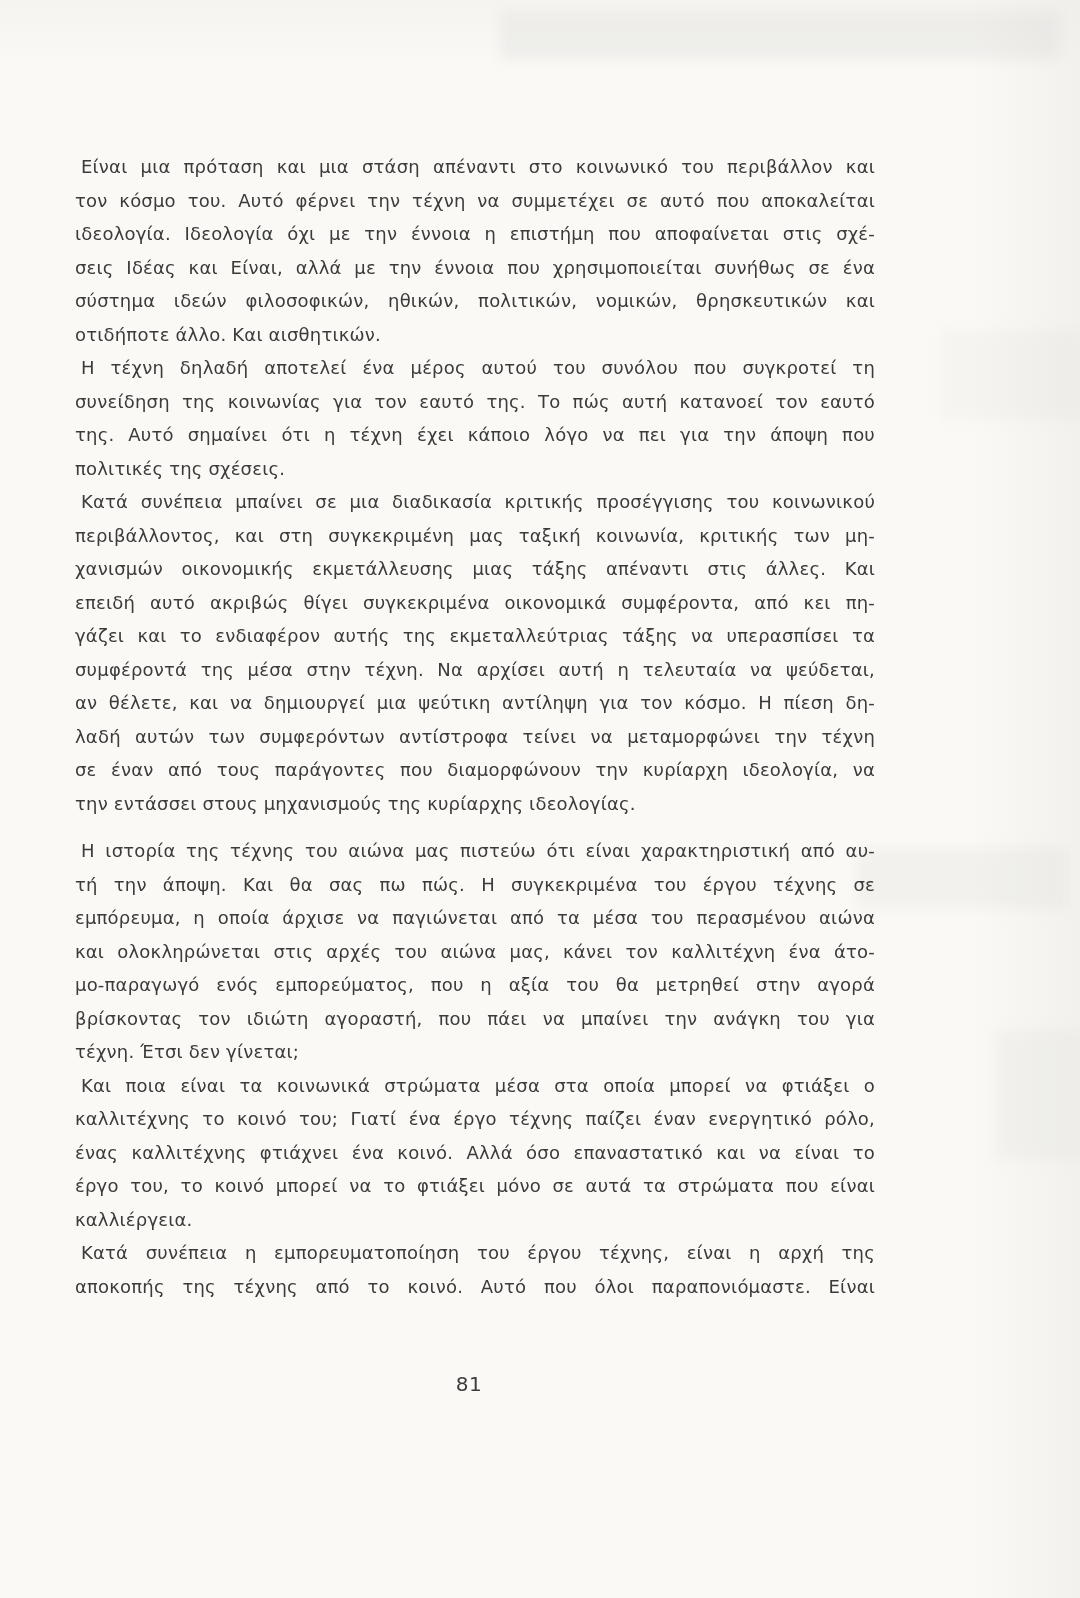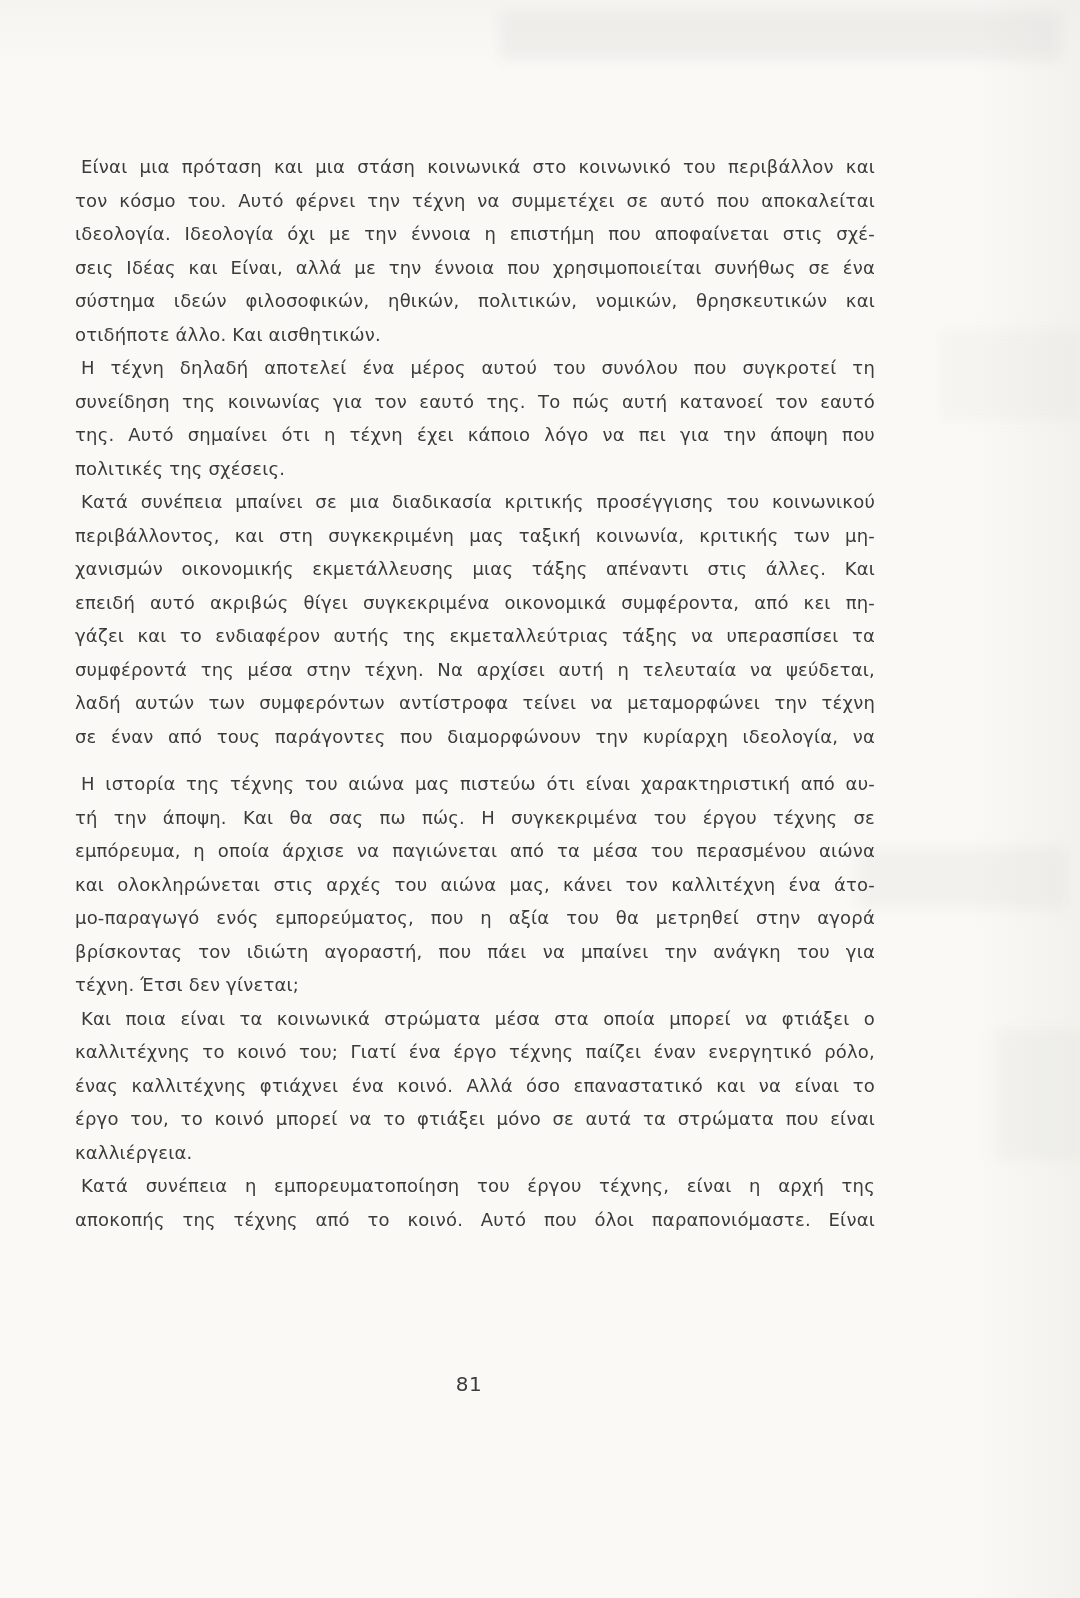--- a/index.html
+++ b/index.html
@@ -65,42 +65,44 @@
 <body>
 
 <div class="page">
   <div class="artifact a1"></div>
   <div class="artifact a2"></div>
   <div class="artifact a3"></div>
   <div class="artifact a4"></div>
 
   <div class="text-block" id="text-block">
       <div class="paragraph">
-        <div class="line first">Είναι μια πρόταση και μια στάση κοινωνικά στο κοινωνικό του περιβάλλον και</div>
+        <div class="line first">Είναι μια πρόταση και μια στάση απέναντι στο κοινωνικό του περιβάλλον και</div>
         <div class="line">τον κόσμο του. Αυτό φέρνει την τέχνη να συμμετέχει σε αυτό που αποκαλείται</div>
         <div class="line">ιδεολογία. Ιδεολογία όχι με την έννοια η επιστήμη που αποφαίνεται στις σχέ-</div>
         <div class="line">σεις Ιδέας και Είναι, αλλά με την έννοια που χρησιμοποιείται συνήθως σε ένα</div>
         <div class="line">σύστημα ιδεών φιλοσοφικών, ηθικών, πολιτικών, νομικών, θρησκευτικών και</div>
         <div class="line endline">οτιδήποτε άλλο. Και αισθητικών.</div>
       </div>
       <div class="paragraph">
         <div class="line first">Η τέχνη δηλαδή αποτελεί ένα μέρος αυτού του συνόλου που συγκροτεί τη</div>
         <div class="line">συνείδηση της κοινωνίας για τον εαυτό της. Το πώς αυτή κατανοεί τον εαυτό</div>
         <div class="line">της. Αυτό σημαίνει ότι η τέχνη έχει κάποιο λόγο να πει για την άποψη που</div>
         <div class="line endline">πολιτικές της σχέσεις.</div>
       </div>
       <div class="paragraph">
         <div class="line first">Κατά συνέπεια μπαίνει σε μια διαδικασία κριτικής προσέγγισης του κοινωνικού</div>
         <div class="line">περιβάλλοντος, και στη συγκεκριμένη μας ταξική κοινωνία, κριτικής των μη-</div>
         <div class="line">χανισμών οικονομικής εκμετάλλευσης μιας τάξης απέναντι στις άλλες. Και</div>
         <div class="line">επειδή αυτό ακριβώς θίγει συγκεκριμένα οικονομικά συμφέροντα, από κει πη-</div>
         <div class="line">γάζει και το ενδιαφέρον αυτής της εκμεταλλεύτριας τάξης να υπερασπίσει τα</div>
         <div class="line">συμφέροντά της μέσα στην τέχνη. Να αρχίσει αυτή η τελευταία να ψεύδεται,</div>
+        <div class="line">αν θέλετε, και να δημιουργεί μια ψεύτικη αντίληψη για τον κόσμο. Η πίεση δη-</div>
         <div class="line">λαδή αυτών των συμφερόντων αντίστροφα τείνει να μεταμορφώνει την τέχνη</div>
         <div class="line">σε έναν από τους παράγοντες που διαμορφώνουν την κυρίαρχη ιδεολογία, να</div>
+        <div class="line endline">την εντάσσει στους μηχανισμούς της κυρίαρχης ιδεολογίας.</div>
       </div>
       <div class="paragraph gap">
         <div class="line first">Η ιστορία της τέχνης του αιώνα μας πιστεύω ότι είναι χαρακτηριστική από αυ-</div>
         <div class="line">τή την άποψη. Και θα σας πω πώς. Η συγκεκριμένα του έργου τέχνης σε</div>
         <div class="line">εμπόρευμα, η οποία άρχισε να παγιώνεται από τα μέσα του περασμένου αιώνα</div>
         <div class="line">και ολοκληρώνεται στις αρχές του αιώνα μας, κάνει τον καλλιτέχνη ένα άτο-</div>
         <div class="line">μο-παραγωγό ενός εμπορεύματος, που η αξία του θα μετρηθεί στην αγορά</div>
         <div class="line">βρίσκοντας τον ιδιώτη αγοραστή, που πάει να μπαίνει την ανάγκη του για</div>
         <div class="line endline">τέχνη. Έτσι δεν γίνεται;</div>
       </div>

